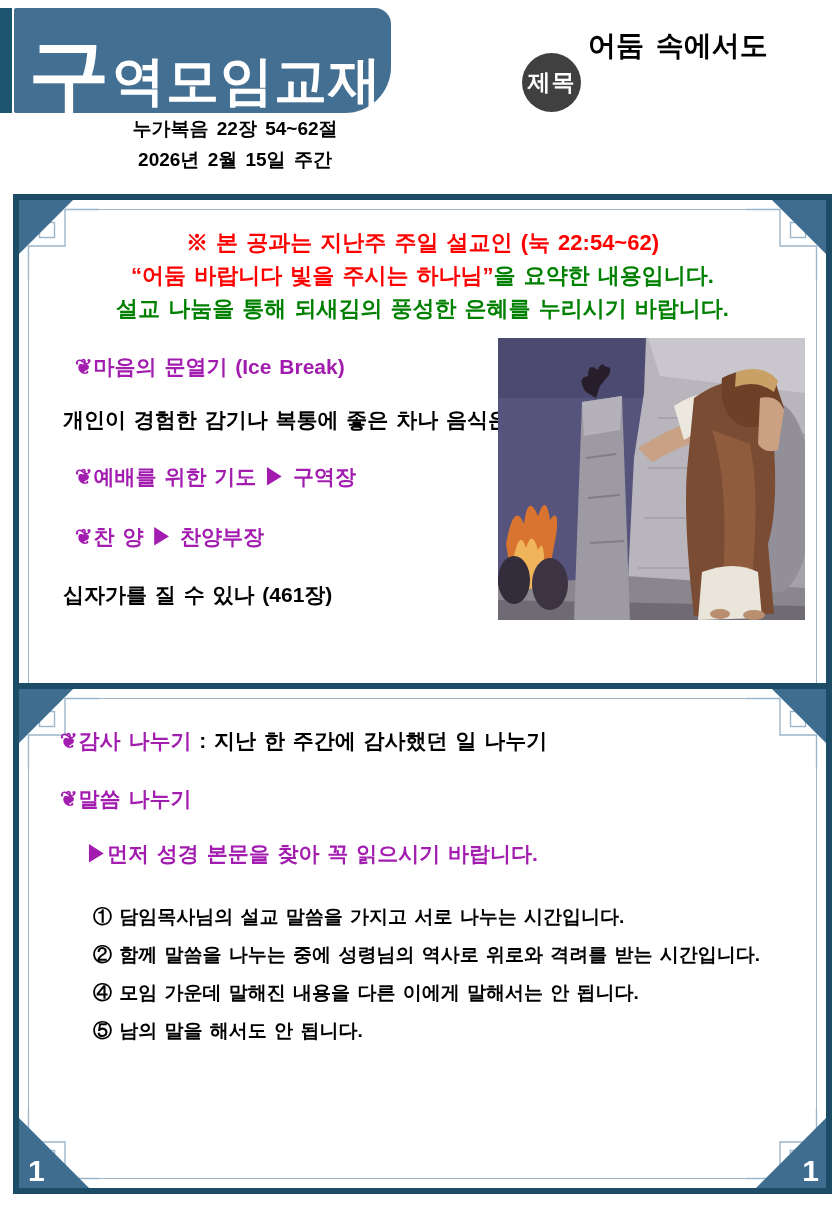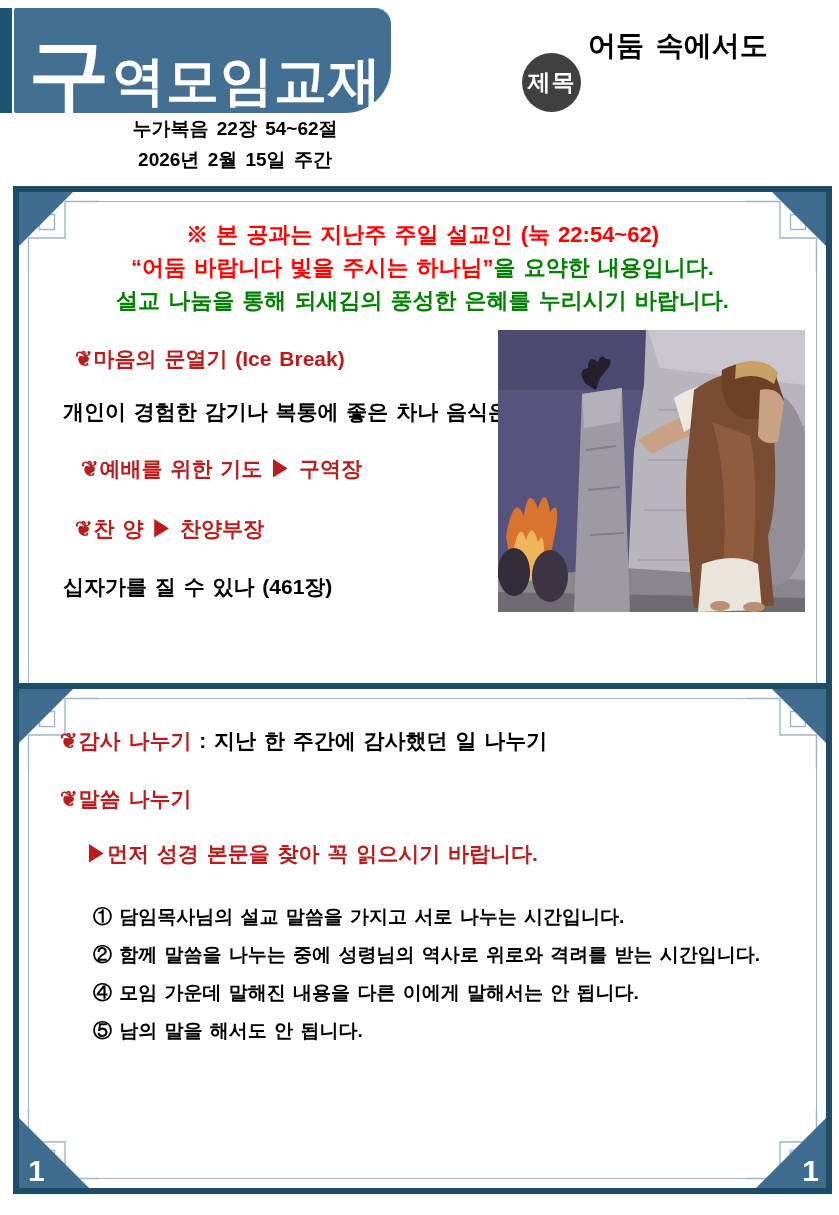--- a/index.html
+++ b/index.html
@@ -19,34 +19,34 @@
   .scripture-block{position:absolute;left:105px;top:113px;width:260px;text-align:center;
     font-size:19px;line-height:31px;word-spacing:3px;}
   .title-badge{
     position:absolute;left:522px;top:53px;width:59px;height:59px;border-radius:50%;
     background:#404040;color:#fff;display:flex;align-items:center;justify-content:center;
     font-size:23px;letter-spacing:1px;
   }
   .doc-title{position:absolute;left:588px;top:22px;font-size:28px;line-height:47px;white-space:nowrap;word-spacing:4px;}
   
   .ornate{position:absolute;left:13px;width:819px;background:#fff;border:6px solid #1d4c66;box-sizing:border-box;}
-  #box1{top:186px;height:590px;}
+  #box1{top:194px;height:590px;}
   #box2{top:683px;height:511px;}
   .inner-line{position:absolute;inset:9px;border:1px solid #9db6ca;pointer-events:none;}
   .corner{position:absolute;width:80px;height:80px;pointer-events:none;}
   .corner.tl{left:0;top:0;}
   .corner.tr{right:0;top:0;transform:scaleX(-1);}
   .corner.bl{left:0;bottom:0;transform:scaleY(-1);}
   .corner.br{right:0;bottom:0;transform:scale(-1,-1);}
   .pagenum{position:absolute;bottom:0;color:#fff;font-size:30px;line-height:1;z-index:5;}
   .pagenum.left{left:9px;bottom:2px;}
   .pagenum.right{right:7px;bottom:2px;}
   
   .t{position:absolute;font-size:21px;white-space:nowrap;word-spacing:2px;}
-  .blue{color:#b91c1c;}
+  .blue{color:#a21caf;}
   .red{color:#ff0000;}
   .green{color:#008000;}
   .notice{position:absolute;left:0;right:0;top:26px;text-align:center;font-size:22px;line-height:33px;word-spacing:2px;}
   .bullet{margin-right:1px;}
   .rules{position:absolute;left:74px;top:209px;font-size:19px;line-height:38px;word-spacing:2px;}
   .rules div{white-space:nowrap;}
   
   .painting{position:absolute;left:479px;top:138px;width:307px;height:282px;}
 </style>
 </head>
@@ -98,21 +98,21 @@
     <div class="notice">
       <div class="red">※ 본 공과는 지난주 주일 설교인 (눅 22:54~62)</div>
       <div><span class="red">“어둠 바랍니다 빛을 주시는 하나님”</span><span class="green">을 요약한 내용입니다.</span></div>
       <div class="green">설교 나눔을 통해 되새김의 풍성한 은혜를 누리시기 바랍니다.</div>
     </div>
 
     <div class="t blue" style="left:56px;top:153px;">
       <span class="bullet">❦</span><span>마음의 문열기 (Ice Break)</span>
     </div>
     <div class="t" style="left:44px;top:206px;">개인이 경험한 감기나 복통에 좋은 차나 음식은?</div>
-    <div class="t blue" style="left:56px;top:263px;margin-left:6px;">
+    <div class="t blue" style="left:56px;top:263px;">
       <span class="bullet">❦</span><span>예배를 위한 기도 ▶ 구역장</span>
     </div>
     <div class="t blue" style="left:56px;top:323px;">
       <span class="bullet">❦</span><span>찬 양 ▶ 찬양부장</span>
     </div>
     <div class="t" style="left:44px;top:381px;">십자가를 질 수 있나 (461장)</div>
 
     <svg class="painting" viewBox="0 0 307 282" preserveAspectRatio="none">
       <rect x="0" y="0" width="307" height="282" fill="#56547c"></rect>
       <rect x="0" y="0" width="307" height="60" fill="#4c4a70"></rect>

